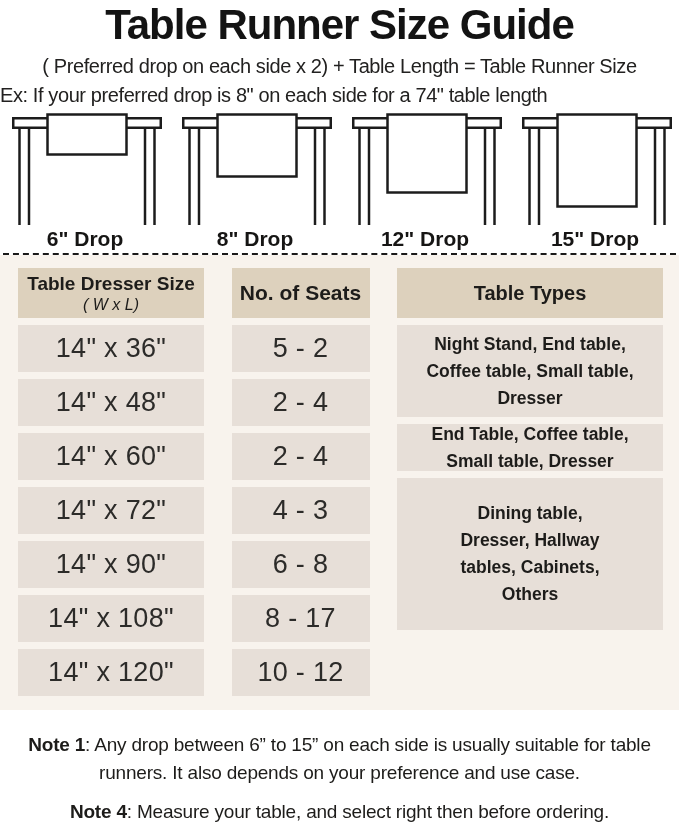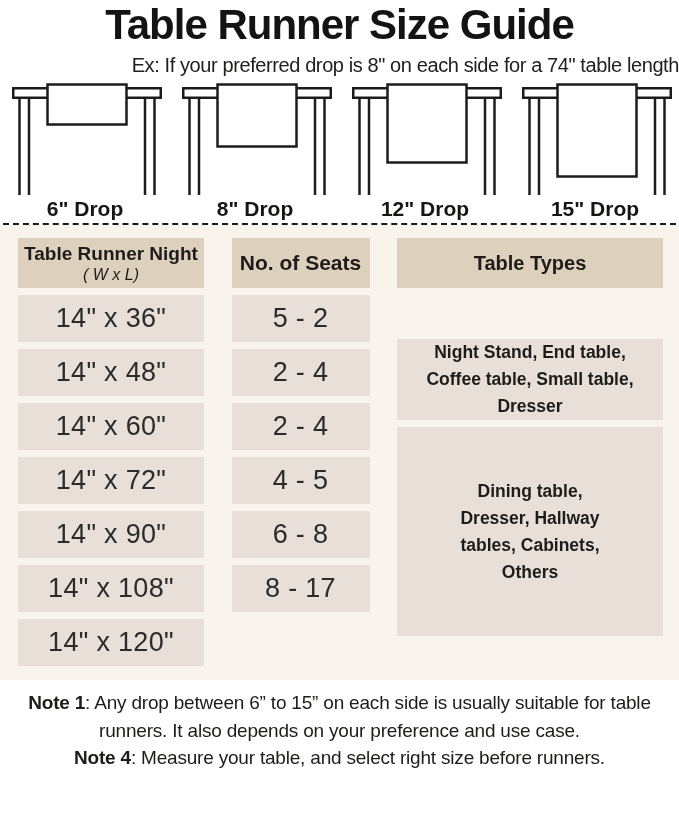--- a/index.html
+++ b/index.html
@@ -14,21 +14,21 @@
   .title {
     margin:0; padding-top:0; text-align:center;
     font-size:42px; line-height:50px; font-weight:700;
     letter-spacing:-1px; color:#131313;
   }
   .formula {
     margin:3px 0 0; text-align:center;
     font-size:20px; line-height:27px; letter-spacing:-0.4px; color:#222120;
   }
   .example {
-    margin:2px 0 0; text-align:right;
+    margin:2px 0 0; text-align:left;
     font-size:20px; line-height:26px; letter-spacing:-0.4px; color:#222120;
   }
 
   .figs { display:flex; margin-top:5px; }
   .fig { flex:1; display:flex; flex-direction:column; align-items:center; }
   .fig svg { display:block; }
   .fig svg rect, .fig svg line { stroke:#1c1c1c; stroke-width:2.5; fill:#ffffff; }
   .fig-label { font-weight:700; font-size:21px; line-height:28px; color:#161514; }
 
   .divider { border-top:2.5px dashed #1a1a1a; margin:0 3px; }
@@ -44,45 +44,46 @@
   .col-seats { width:138px; }
   .col-types { width:266px; }
 
   .cell {
     background:#e7dfd8; width:100%;
     display:flex; flex-direction:column; align-items:center; justify-content:center;
     text-align:center;
   }
   .hd { background:#ddd1bd; height:50px; }
   .c47  { height:47px; }
-  .c101 { height:81px;margin-top:44px; }
-  .c209 { height:209px; }
+  .c101 { height:92px; }
+  .c209 { height:152px; }
 
   .hd-title { font-size:19px; font-weight:700; line-height:22px; }
   .hd-sub   { font-size:16px; line-height:19px;font-style:italic; }
   .hd-seats { font-size:21px; font-weight:700; }
   .hd-types { font-size:20px; font-weight:700; }
 
   .size-text, .seat-text { font-size:27px; color:#2c2b29; letter-spacing:0.3px; }
   .type-text { font-size:17.5px; font-weight:700; line-height:27px; padding:0 16px; }
   .type-text.narrow { padding:0 44px; }
 
   .notes {
     padding:9px 4px 0; text-align:center;
     font-size:19px; line-height:27.5px; letter-spacing:-0.2px; color:#1d1c1a;
   }
-  .notes p { margin:0; }
+  .notes p { margin:12px; }
   .notes .b { font-weight:700; }
 </style>
 </head>
 <body>
 
 <div class="page">
 
   <h1 class="title">Table Runner Size Guide</h1>
+  <p class="formula">( Preferred drop on each side x 2) + Table Length = Table Runner Size</p>
   <p class="example">Ex: If your preferred drop is 8" on each side for a 74" table length</p>
 
   <div class="figs">
     <div class="fig">
       <svg width="170" height="112" viewBox="0 0 170 112">
         <rect x="13.25" y="5.25" width="147.5" height="9.5"></rect>
         <line x1="19.5" y1="14.5" x2="19.5" y2="112"></line>
         <line x1="29" y1="14.5" x2="29" y2="112"></line>
         <line x1="145" y1="14.5" x2="145" y2="112"></line>
         <line x1="154.5" y1="14.5" x2="154.5" y2="112"></line>
@@ -124,21 +125,21 @@
       <div class="fig-label">15" Drop</div>
     </div>
   </div>
 
   <div class="divider"></div>
 
   <div class="table-area">
 
     <div class="col col-size">
       <div class="cell hd">
-        <div class="hd-title">Table Runner Night</div>
+        <div class="hd-title">Table Dresser Size</div>
         <div class="hd-sub">( W x L)</div>
       </div>
       <div class="cell c47">
           <span class="size-text">14" x 36"</span>
         </div>
       <div class="cell c47">
           <span class="size-text">14" x 48"</span>
         </div>
       <div class="cell c47">
           <span class="size-text">14" x 60"</span>
@@ -164,42 +165,48 @@
       <div class="cell c47">
           <span class="seat-text">5 - 2</span>
         </div>
       <div class="cell c47">
           <span class="seat-text">2 - 4</span>
         </div>
       <div class="cell c47">
           <span class="seat-text">2 - 4</span>
         </div>
       <div class="cell c47">
-          <span class="seat-text">4 - 5</span>
+          <span class="seat-text">4 - 3</span>
         </div>
       <div class="cell c47">
           <span class="seat-text">6 - 8</span>
         </div>
       <div class="cell c47">
           <span class="seat-text">8 - 17</span>
+        </div>
+      <div class="cell c47">
+          <span class="seat-text">10 - 12</span>
         </div>
     </div>
 
     <div class="col col-types">
       <div class="cell hd">
         <div class="hd-types">Table Types</div>
       </div>
       <div class="cell c101">
         <div class="type-text">Night Stand, End table, Coffee table, Small table, Dresser</div>
       </div>
+      <div class="cell c47">
+        <div class="type-text">End Table, Coffee table, Small table, Dresser</div>
+      </div>
       <div class="cell c209">
         <div class="type-text narrow">Dining table, Dresser, Hallway tables, Cabinets, Others</div>
       </div>
     </div>
 
   </div>
 
   <div class="notes">
     <p><span class="b">Note 1</span><span>: Any drop between 6” to 15” on each side is usually suitable for table runners. It also depends on your preference and use case.</span></p>
-    <p><span class="b">Note 4</span><span>: Measure your table, and select right size before runners.</span></p>
+    <p><span class="b">Note 4</span><span>: Measure your table, and select right then before ordering.</span></p>
   </div>
 
 </div>
 
 </body></html>

